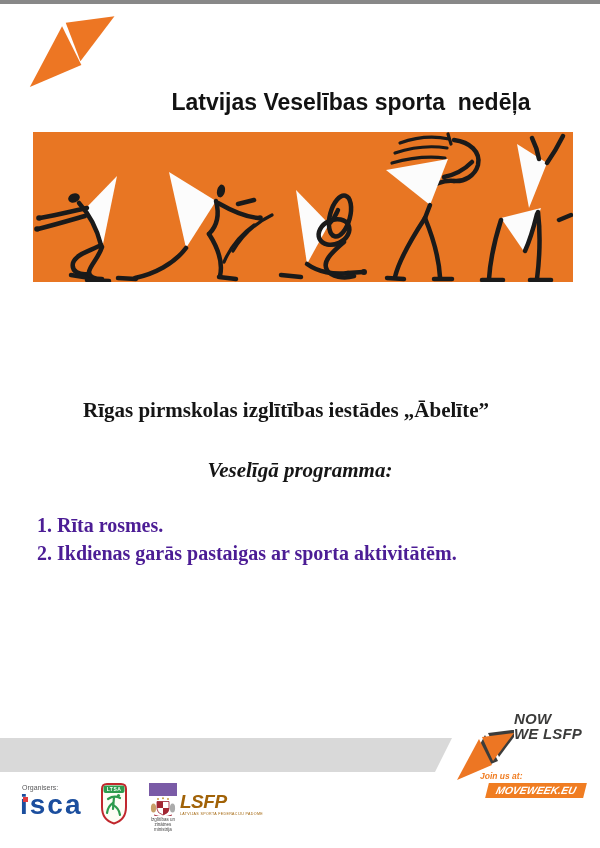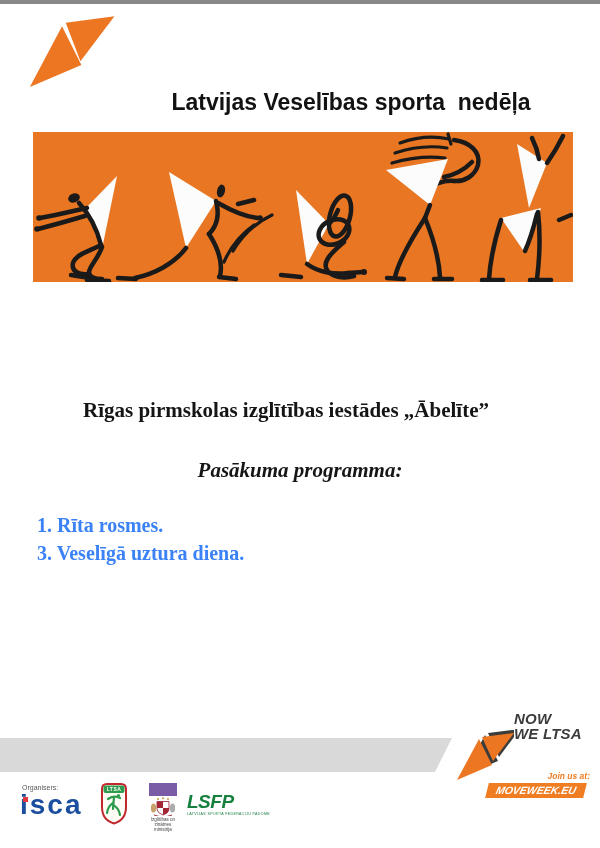--- a/index.html
+++ b/index.html
@@ -15,42 +15,42 @@
   .doodle{stroke:#1A1A1A;stroke-width:4.5;fill:none;stroke-linecap:round;stroke-linejoin:round;}
   .doodle-thin{stroke:#1A1A1A;stroke-width:3.2;fill:none;stroke-linecap:round;}
   .tri{fill:#FCFCFC;}
   .blob{fill:#1A1A1A;stroke:none;}
   
   .h1{position:absolute;left:0;top:394px;width:572px;text-align:center;
       font-family:"Liberation Serif",serif;font-weight:bold;font-size:21px;color:#151515;}
   .h2{position:absolute;left:0;top:454px;width:600px;text-align:center;
       font-family:"Liberation Serif",serif;font-weight:bold;font-style:italic;font-size:21px;color:#151515;}
   .program{position:absolute;left:37px;top:507px;margin:0;padding:0;list-style:none;
-      font-family:"Liberation Serif",serif;font-weight:bold;font-size:20px;line-height:28px;color:#3b82f6;}
+      font-family:"Liberation Serif",serif;font-weight:bold;font-size:20px;line-height:28px;color:#4c1d95;}
   
   .gray-bar{position:absolute;left:0;top:734px;width:452px;height:34px;background:#D9D9D9;
       clip-path:polygon(0 0,100% 0,calc(100% - 17px) 100%,0 100%);}
   .nwm-arrow{position:absolute;left:456px;top:726px;width:58px;height:52px;}
   .nwm-text{position:absolute;left:514px;top:708px;font-weight:bold;font-style:italic;
       font-size:15px;line-height:14.5px;color:#3C3C3B;letter-spacing:0.2px;}
-  .join{position:absolute;left:480px;top:767px;width:110px;text-align:right;
+  .join{position:absolute;left:480px;top:767px;width:110px;text-align:left;
       font-size:8.5px;font-weight:bold;font-style:italic;color:#F07D22;}
   .site{position:absolute;left:487px;top:779px;width:98px;height:15px;background:#F07D22;
       transform:skewX(-14deg);text-align:center;line-height:15px;
       font-size:10.5px;font-weight:bold;font-style:italic;color:#ffffff;}
   .organisers{position:absolute;left:22px;top:780px;font-size:7px;color:#58585A;}
   .isca{position:absolute;left:20px;top:790px;font-weight:bold;font-size:28px;line-height:22px;
       color:#1B4E9E;letter-spacing:2px;}
   .isca-dot{position:absolute;left:3px;top:3px;width:5px;height:5px;background:#E03A3E;}
   .ltsa{position:absolute;left:99px;top:778px;width:30px;height:43px;}
   .ministry{position:absolute;left:145px;top:779px;width:36px;text-align:center;}
   .ministry-rect{width:28px;height:13px;background:#7A5BA6;margin:0 auto;}
   .ministry-arms{display:block;margin:1px auto 0;}
   .ministry-name{font-size:4.5px;line-height:5px;color:#3F3F3F;margin-top:1px;}
-  .lsfp{position:absolute;left:187px;top:789px;color:#15803d;}
+  .lsfp{position:absolute;left:180px;top:789px;color:#a16207;}
   .lsfp-text{font-weight:bold;font-style:italic;font-size:19px;line-height:18px;letter-spacing:-0.5px;}
   .lsfp-sub{font-size:3.6px;letter-spacing:0.35px;margin-top:1px;}
 </style>
 </head>
 <body>
 
 <div id="page">
 
   <svg class="top-logo" viewBox="0 0 100 90">
     <polygon points="2,82 37,16 58,58" fill="#ED7623"></polygon>
@@ -120,39 +120,39 @@
       <path class="doodle" d="M526,88 L538,83"></path>
       <path class="doodle" d="M492,119 C497,108 501,94 504,82"></path>
       <path class="doodle" d="M468,88 C461,110 457,132 456,147"></path>
       <path class="doodle" d="M449,148 L470,148"></path>
       <path class="doodle" d="M505,80 C508,106 506,131 504,147"></path>
       <path class="doodle" d="M497,148 L518,148"></path>
     </svg>
   </div>
 
   <div class="h1">Rīgas pirmskolas izglītības iestādes „Ābelīte”</div>
-  <div class="h2">Pasākuma programma:</div>
+  <div class="h2">Veselīgā programma:</div>
   <ul class="program">
     <li>1. Rīta rosmes.</li>
-    <li>3. Veselīgā uztura diena.</li>
+    <li>2. Ikdienas garās pastaigas ar sporta aktivitātēm.</li>
   </ul>
 
   <div class="gray-bar"></div>
 
   <svg class="nwm-arrow" viewBox="0 0 58 52">
     <g transform="translate(6,-4)">
       <polygon points="1,50 23,9 36,35" fill="#3C3C3B"></polygon>
       <polygon points="26,7 58,3 37,31" fill="#3C3C3B"></polygon>
     </g>
     <polygon points="1,50 23,9 36,35" fill="#ED7623"></polygon>
     <polygon points="26,7 58,3 37,31" fill="#ED7623"></polygon>
   </svg>
   <div class="nwm-text">
     <div>NOW</div>
-    <div>WE LTSA</div>
+    <div>WE LSFP</div>
   </div>
   <div class="join">Join us at:</div>
   <div class="site">
     <span>MOVEWEEK.EU</span>
   </div>
 
   <div class="organisers">Organisers:</div>
 
   <div class="isca">
     <span>isca</span>

